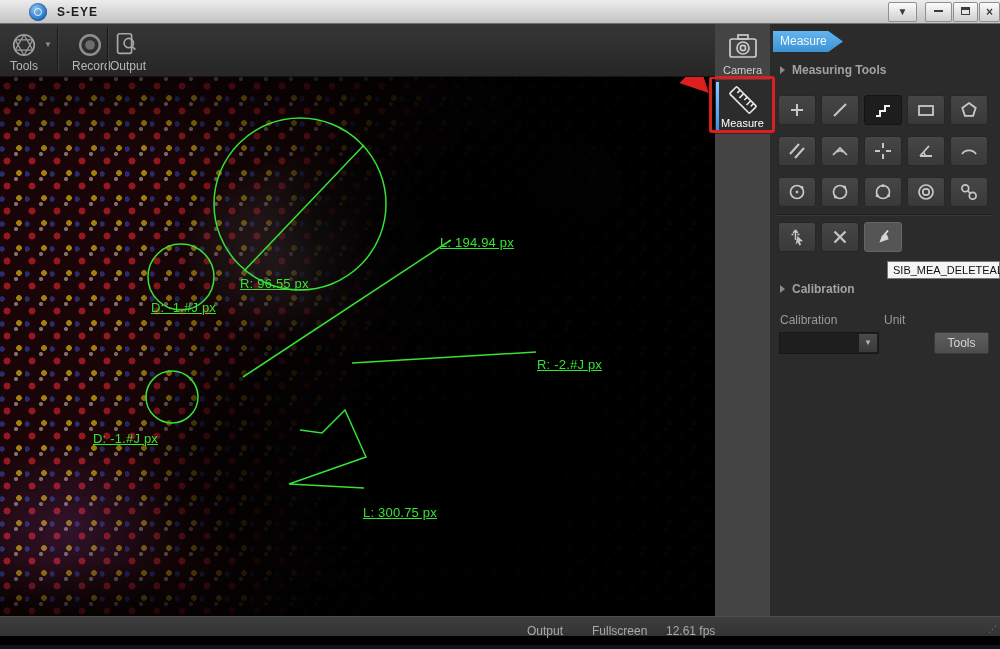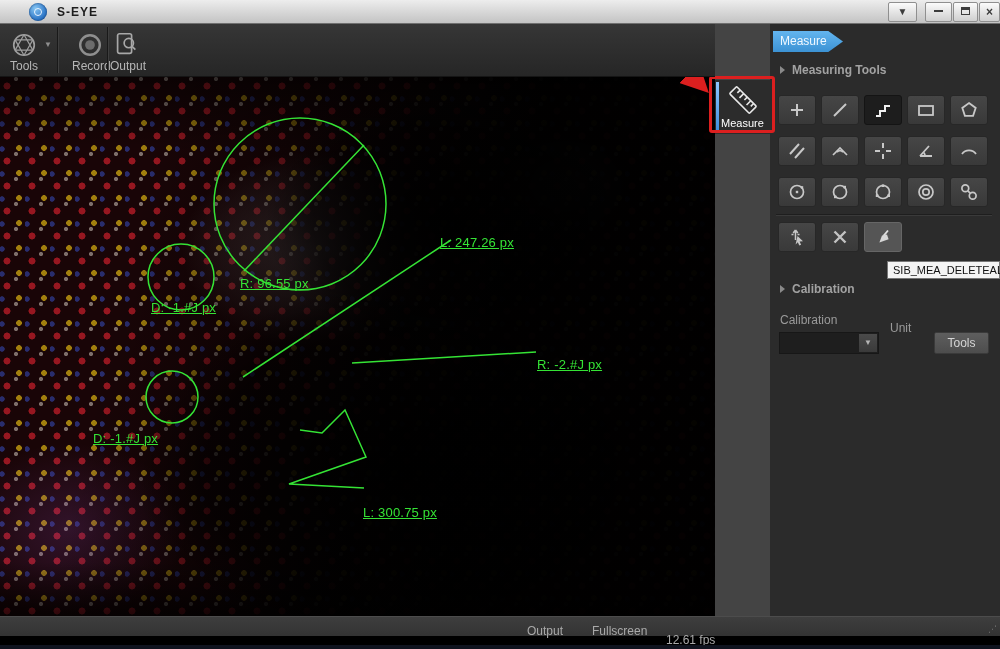--- a/index.html
+++ b/index.html
@@ -148,39 +148,50 @@
   <circle cx="300" cy="204" r="86"></circle>
   <line x1="244" y1="271" x2="364" y2="145"></line>
   <circle cx="181" cy="277" r="33"></circle>
   <line x1="243" y1="377" x2="451" y2="240"></line>
   <line x1="352" y1="363" x2="536" y2="352"></line>
   <circle cx="172" cy="397" r="26"></circle>
   <polyline points="300,430 322,433 345,410 366,457 289,484 364,488"></polyline>
 </svg>
 <div>
   <span class="m-label" style="left:240px;top:276px;">R: 96.55 px</span>
-  <span class="m-label" style="left:440px;top:235px;">L: 247.26 px</span>
+  <span class="m-label" style="left:440px;top:235px;">L: 194.94 px</span>
   <span class="m-label" style="left:151px;top:300px;">D: -1.#J px</span>
   <span class="m-label" style="left:537px;top:357px;">R: -2.#J px</span>
   <span class="m-label" style="left:93px;top:431px;">D: -1.#J px</span>
   <span class="m-label" style="left:363px;top:491px;margin-top:14px;">L: 300.75 px</span>
 </div>
 
 <span class="annot-text">Measuring tools</span>
 <svg class="annot-svg" viewBox="0 0 1000 649">
   <defs>
     <marker id="ah" markerWidth="4" markerHeight="4" refX="2.2" refY="2" orient="auto">
       <path d="M0,0 L4,2 L0,4 Z" fill="#dc1f1f"></path>
     </marker>
   </defs>
   <line x1="672" y1="56" x2="700" y2="84" stroke="#dc1f1f" stroke-width="7" marker-end="url(#ah)"></line>
 </svg>
 <div class="annot-rect"></div>
 
 <div class="tabstrip">
+  <div class="tab tab-camera">
+    <span style="position:absolute;left:12px;top:2px;">
+      <svg width="32" height="32" viewBox="0 0 32 32" fill="none" stroke="#cccccc" stroke-width="1.7">
+        <rect x="3" y="9" width="26" height="18" rx="2"></rect>
+        <rect x="11" y="5" width="10" height="4"></rect>
+        <circle cx="16" cy="18" r="6"></circle>
+        <circle cx="16" cy="18" r="2.6"></circle>
+      </svg>
+    </span>
+    <span class="tab-label" style="top:36px;">Camera</span>
+  </div>
   <div class="tab tab-measure">
     <span class="tab-indicator"></span>
     <span style="position:absolute;left:10px;top:2px;">
       <svg width="36" height="36" viewBox="0 0 36 36" fill="none" stroke="#e8e8e8" stroke-width="1.6">
         <g transform="rotate(45 18 18)">
           <rect x="4" y="13" width="28" height="10" rx="1"></rect>
           <path d="M9 13v4M14 13v6M19 13v4M24 13v6M28 13v4"></path>
         </g>
       </svg>
     </span>
@@ -307,28 +318,28 @@
   </div>
 
   <div class="tooltip">SIB_MEA_DELETEALL</div>
 
   <div class="sec-head" style="top:258px;">
     <span class="tri"></span>
     <span>Calibration</span>
   </div>
 
   <span class="fld-label" style="left:10px;top:289px;">Calibration</span>
-  <span class="fld-label" style="left:120px;top:289px;margin-top:8px;">Unit</span>
+  <span class="fld-label" style="left:114px;top:289px;">Unit</span>
 
   <div class="combo">
     <span style="position:absolute;left:5px;top:3px;color:#cccccc;font-size:12px;"></span>
     <span class="combo-btn"><span>▼</span></span>
   </div>
   <div class="edit-btn">Tools</div>
 </div>
 
 <div class="statusbar">
   <span class="sb-item" style="left:527px;">Output</span>
   <span class="sb-item" style="left:592px;">Fullscreen</span>
-  <span class="sb-item" style="left:666px;margin-top:9px;">12.61 fps</span>
+  <span class="sb-item" style="left:666px;">12.61 fps</span>
   <span class="grip">⋰</span>
 </div>
 <div class="bottombar"></div>
 
 </body></html>

